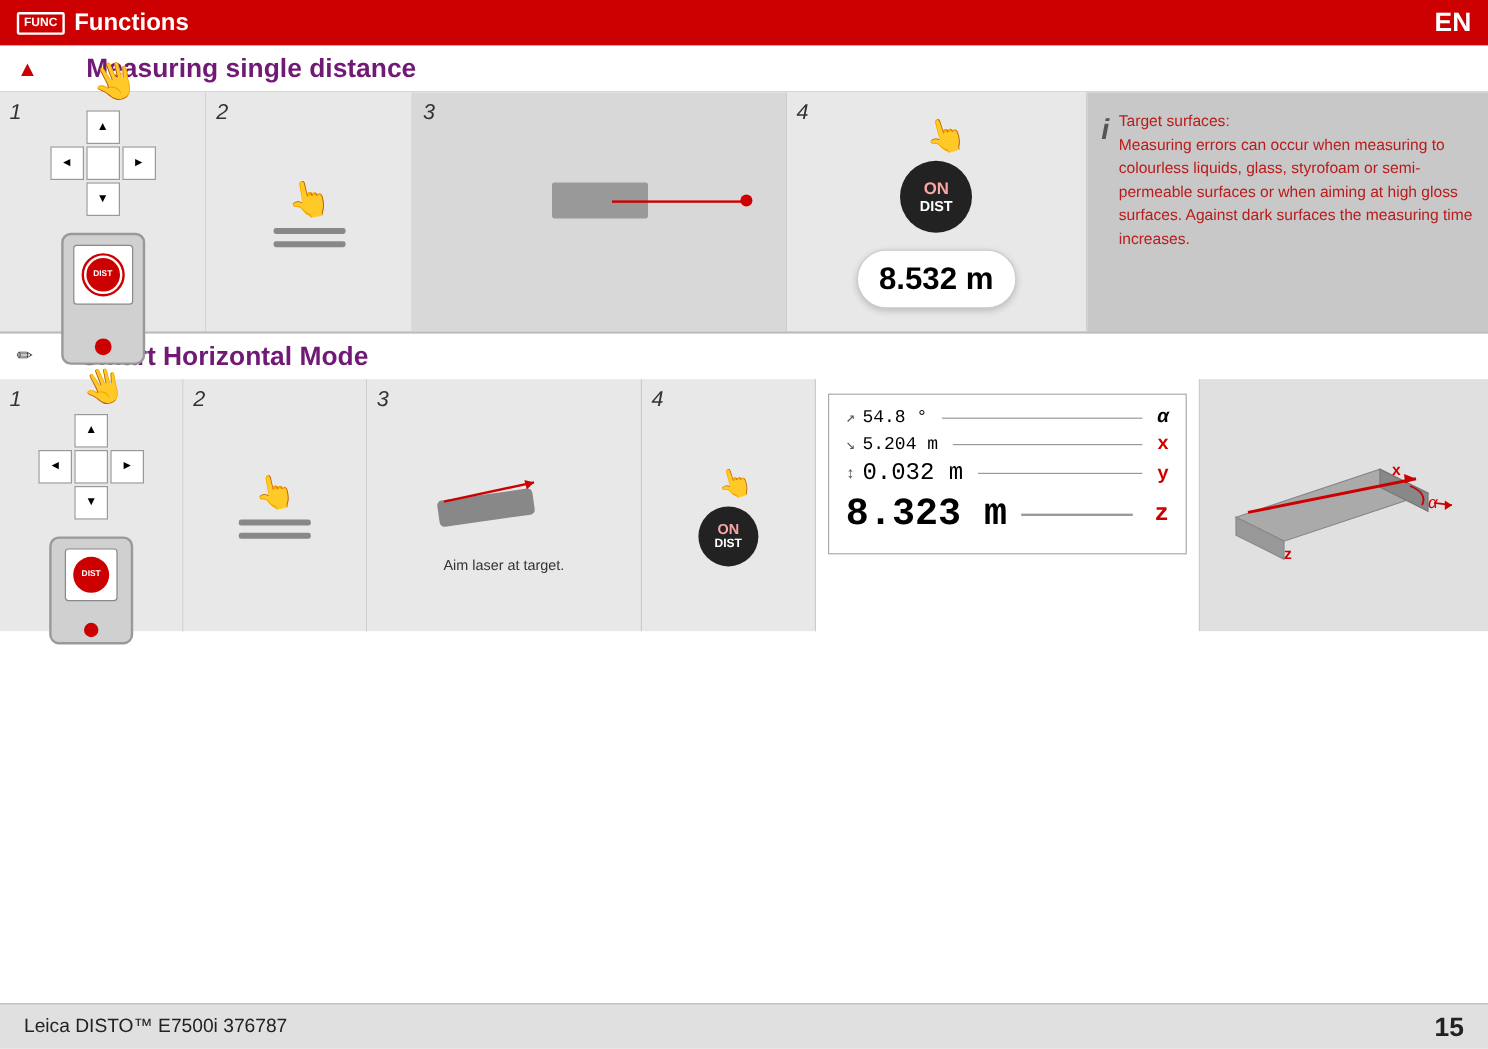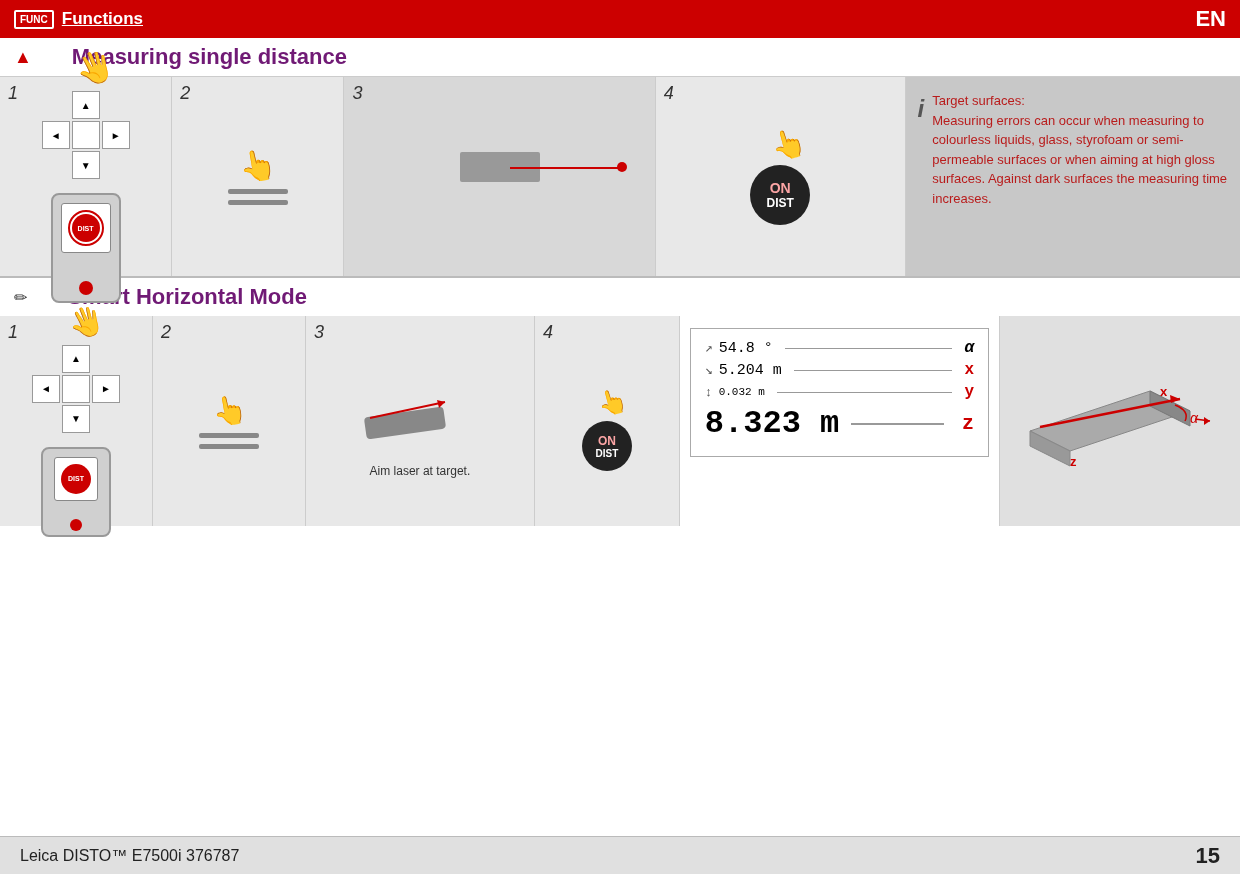--- a/index.html
+++ b/index.html
@@ -18,21 +18,21 @@
     .header-left { display: flex; align-items: center; gap: 8px; }
     .func-badge {
       background: #cc0000;
       border: 2px solid #fff;
       color: #fff;
       font-size: 10px;
       font-weight: bold;
       padding: 2px 4px;
       border-radius: 2px;
     }
-    .header-title { font-size: 17px; font-weight: bold; text-decoration: underline; }
+    .header-title { font-size: 20px; font-weight: bold; }
     .header-lang { font-size: 22px; font-weight: bold; }
 
     
     .section-title-row {
       background: #fff;
       padding: 6px 14px;
       display: flex;
       align-items: center;
       gap: 8px;
     }
@@ -361,20 +361,21 @@
   </div>
 
   <div class="step-cell" style="flex:1.5;">
     <span class="step-num">4</span>
     <div style="display:flex; flex-direction:column; align-items:center; gap:4px;">
       <div style="font-size:28px; transform:rotate(-15deg); display:inline-block; position:relative; left:8px;">👆</div>
       <div class="on-dist-btn">
         <span class="on-dist-on">ON</span>
         <span>DIST</span>
       </div>
+      <div class="result-bubble">8.532 m</div>
     </div>
   </div>
 
   <div class="step-cell-info" style="flex:2;">
     <span class="info-icon" style="font-size:24px; color:#555; font-style:italic; font-weight:bold;">i</span>
     <div style="font-size:13px; line-height:1.5; color:#b91c1c;">
       <span style="white-space:pre-line;">Target surfaces:
 Measuring errors can occur when measuring to colourless liquids, glass, styrofoam or semi-permeable surfaces or when aiming at high gloss surfaces. Against dark surfaces the measuring time increases.</span>
     </div>
   </div>
@@ -461,21 +462,21 @@
 
       <div class="smart-row">
         <span style="font-size:13px; color:#555;">↘</span>
         <span style="font-size:15px;">5.204 m</span>
         <span style="flex:1; border-bottom:1px solid #999; margin: 0 6px;"></span>
         <span style="font-size:16px; font-weight:bold; color:#cc0000;">x</span>
       </div>
 
       <div class="smart-row">
         <span style="font-size:13px; color:#555;">↕</span>
-        <span style="font-size:11px;">0.032 m</span>
+        <span style="font-size:20px;">0.032 m</span>
         <span style="flex:1; border-bottom:1px solid #999; margin: 0 6px;"></span>
         <span style="font-size:16px; font-weight:bold; color:#cc0000;">y</span>
       </div>
 
       <div class="smart-row" style="margin-top:4px;">
         <span class="smart-main-val">8.323 m</span>
         <span style="flex:1; border-bottom:2px solid #999; margin: 0 6px;"></span>
         <span class="smart-main-label">z</span>
       </div>
     </div>

